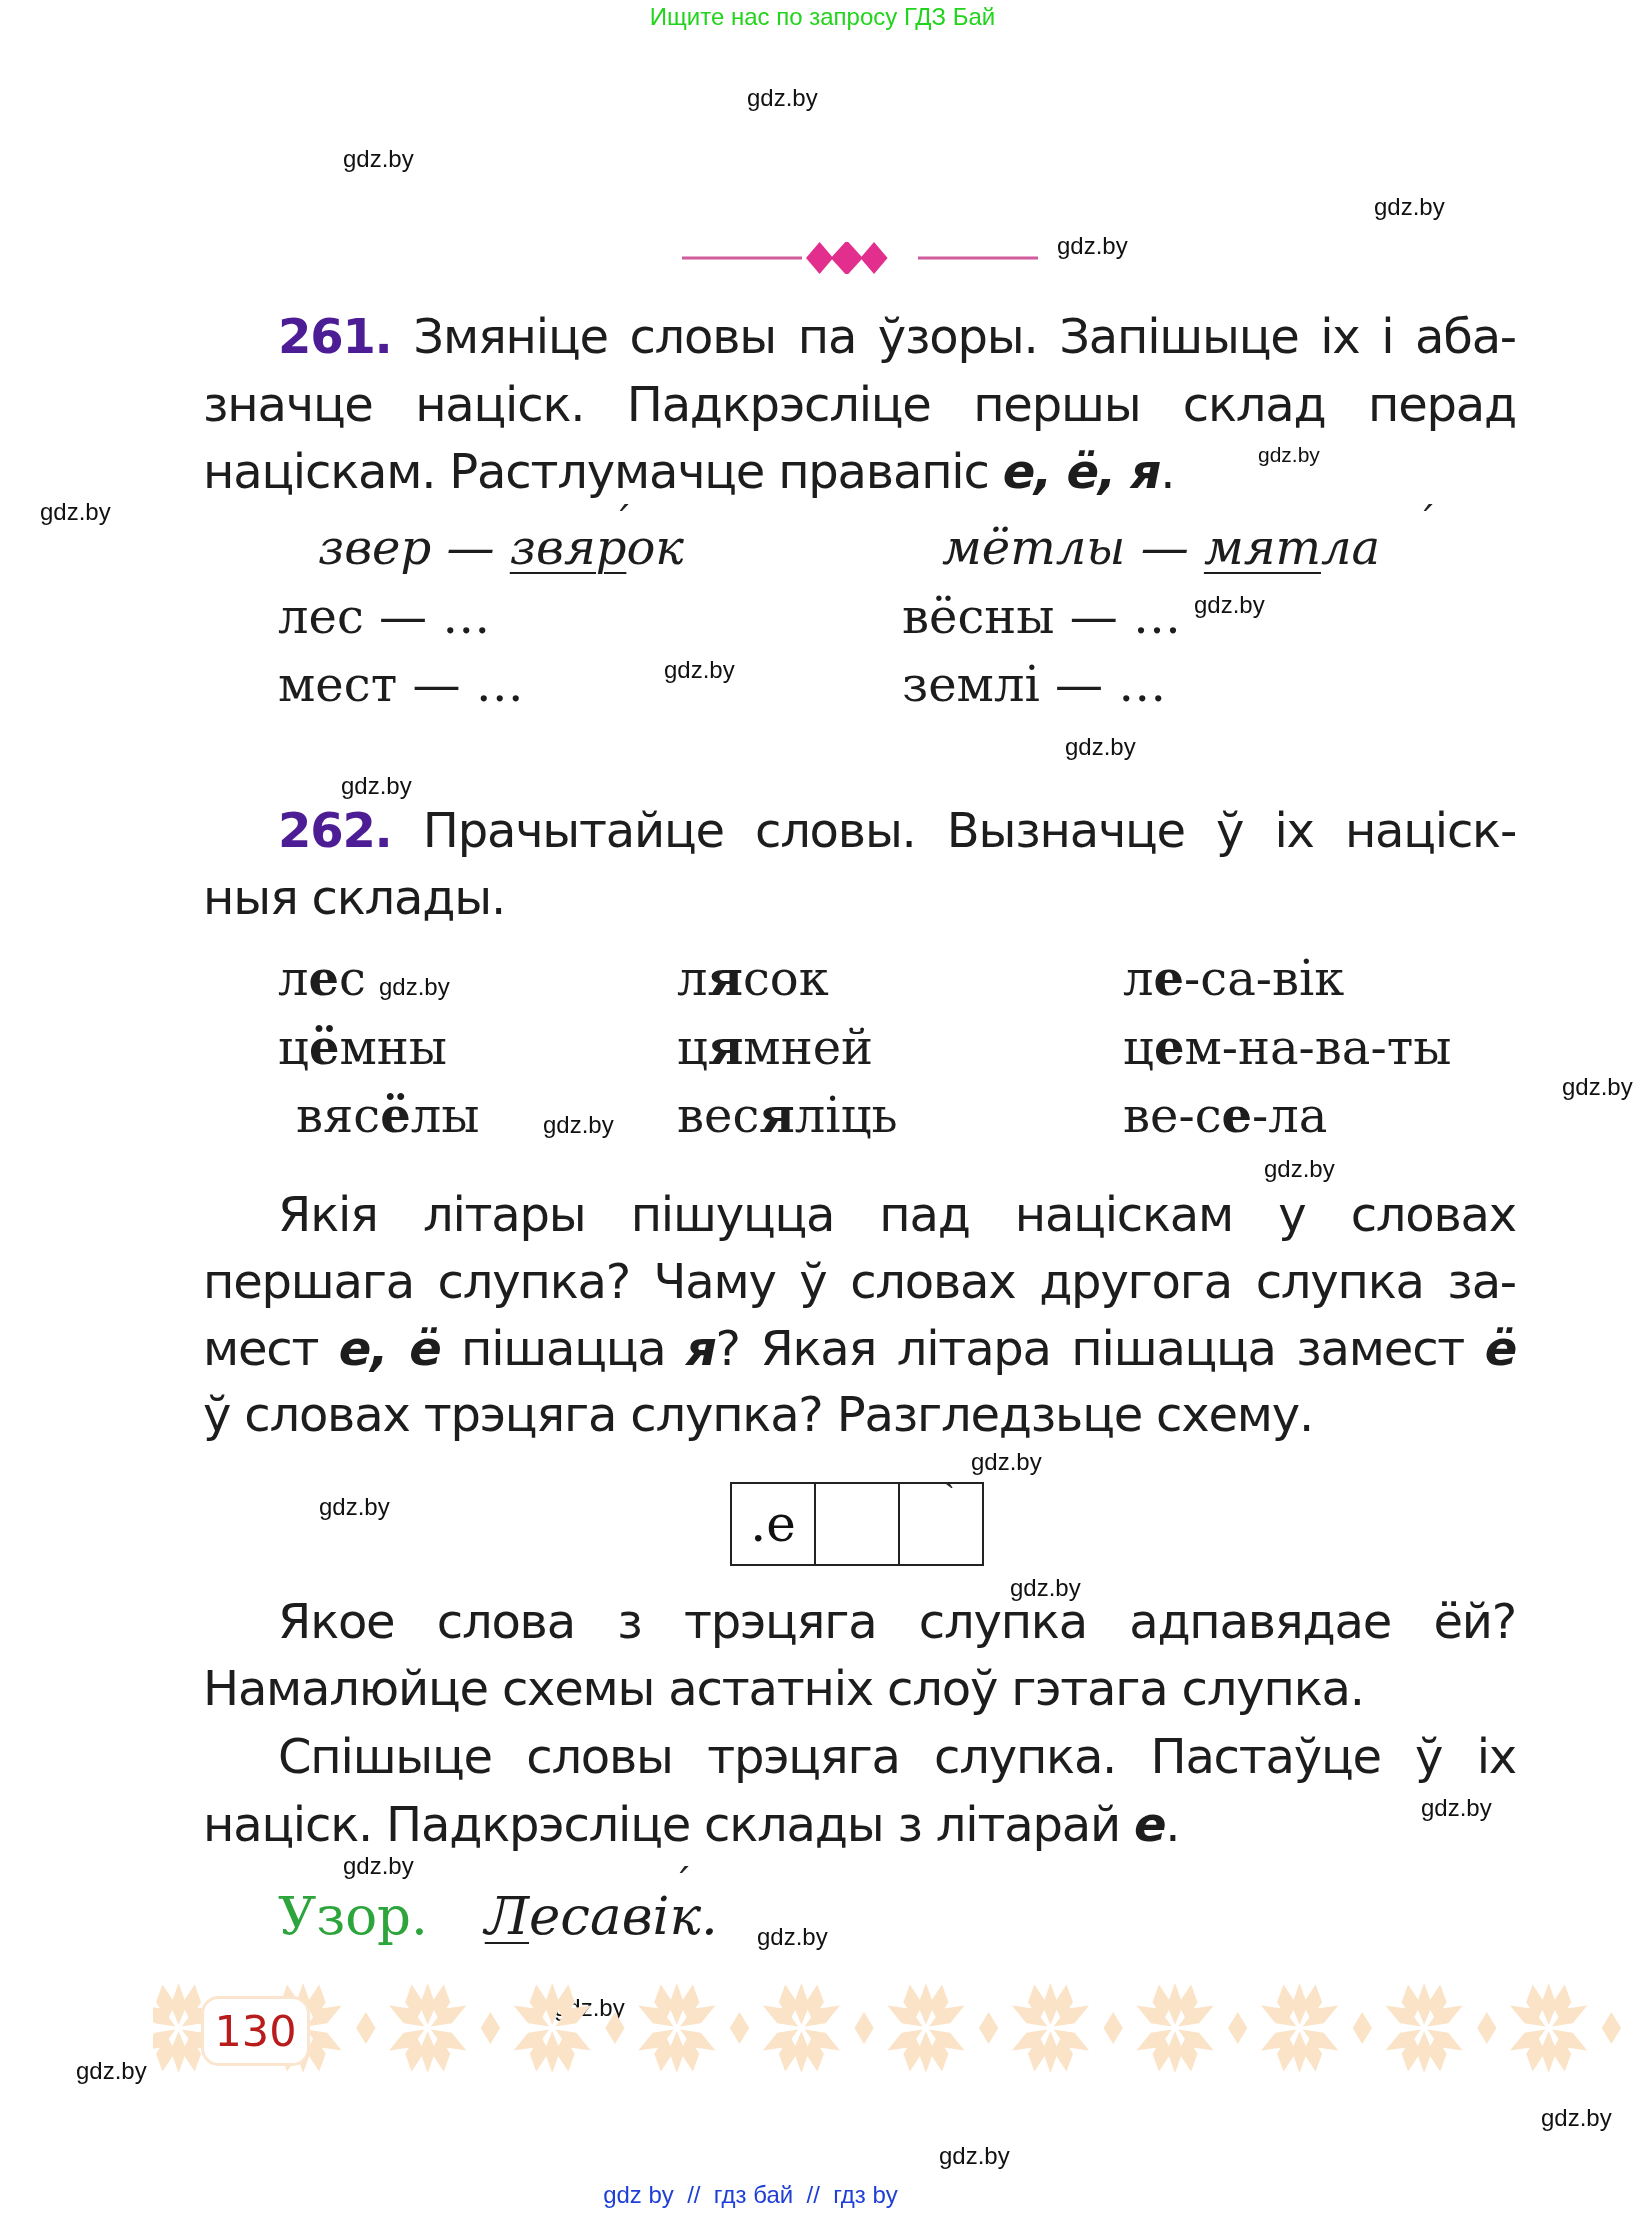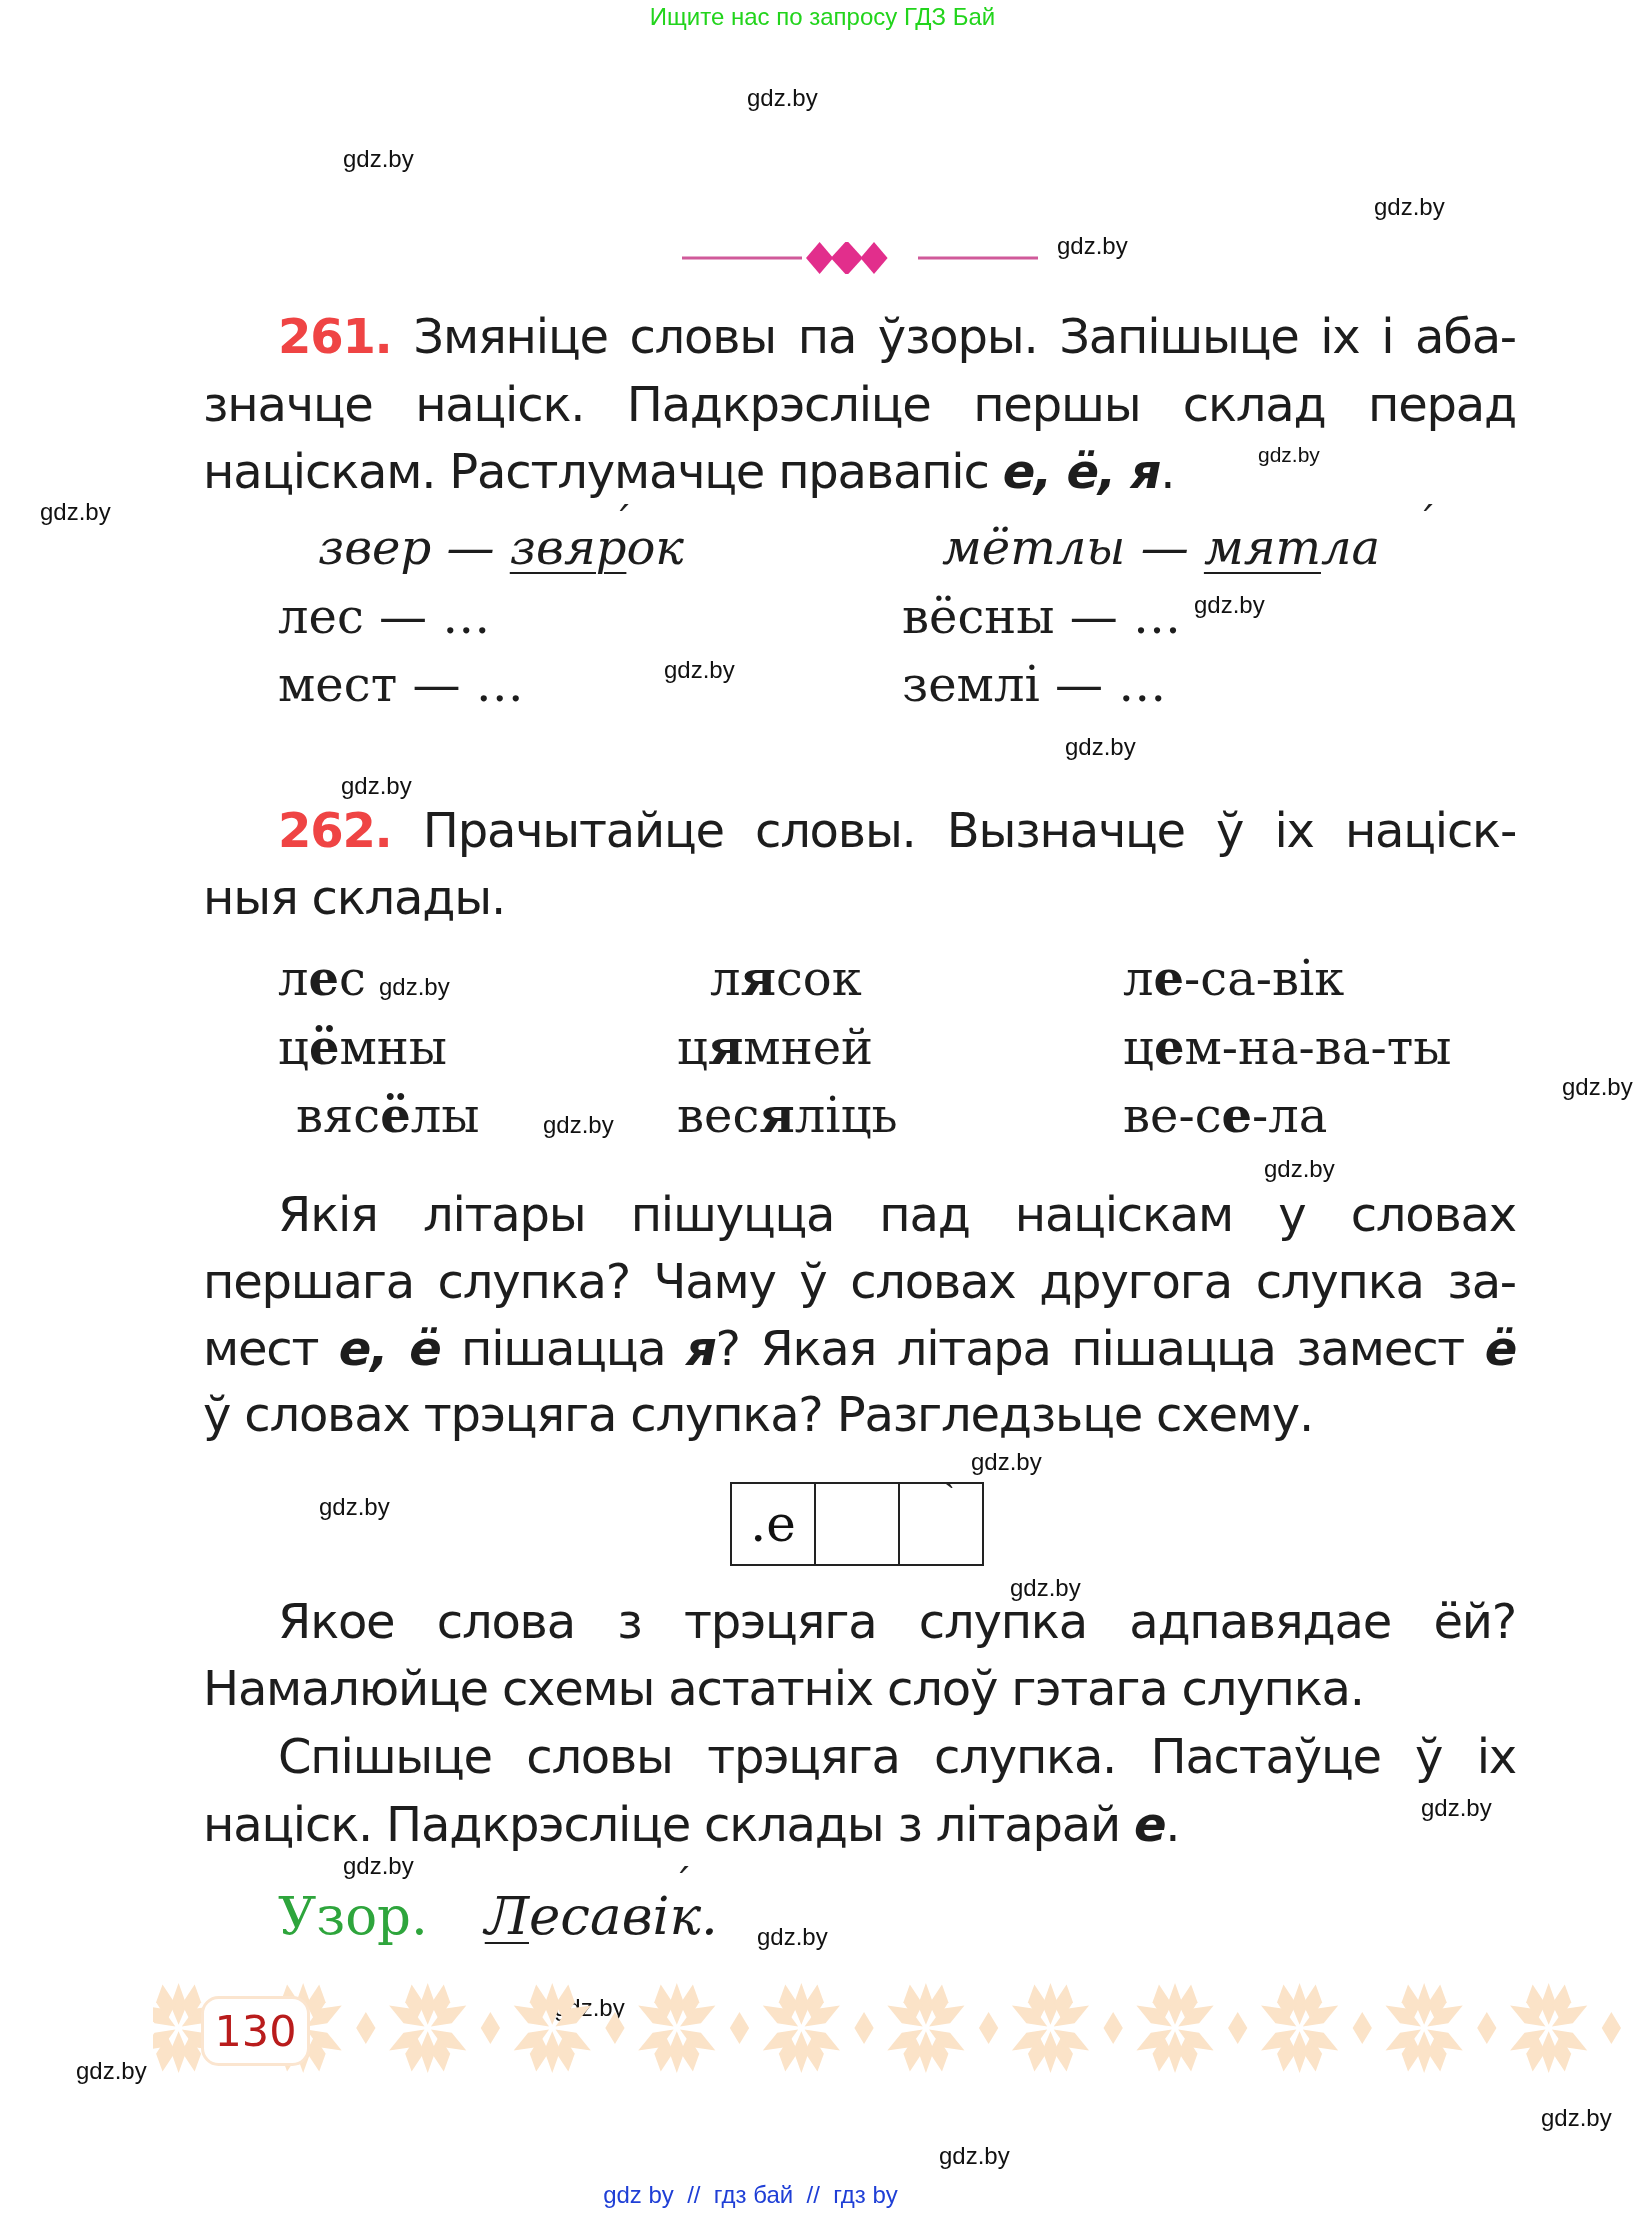--- a/index.html
+++ b/index.html
@@ -6,21 +6,21 @@
   body { width:1645px; height:2216px; position:relative; background:#ffffff; overflow:hidden;
          font-family:"DejaVu Sans", sans-serif; color:#1a1a1a; }
   .abs { position:absolute; }
   .wm { position:absolute; font-family:"Liberation Sans", sans-serif; font-size:24px; color:#111; white-space:nowrap; }
   .banner { position:absolute; top:3.2px; left:0; width:1645px; text-align:center;
             font-family:"Liberation Sans", sans-serif; font-size:24px; color:#22d41c; }
   .divider { position:absolute; left:681px; top:242px; width:358px; height:32px; }
   .line { position:absolute; font-family:"DejaVu Sans", sans-serif; font-size:48px; line-height:68px;
           white-space:nowrap; letter-spacing:-1.2px; color:#1d1d1d; }
   .just { text-align:justify; text-align-last:justify; width:1313px; }
-  .num { color:#ef4444; font-weight:bold; }
+  .num { color:#4c1d95; font-weight:bold; }
   .bi { font-weight:bold; font-style:italic; }
   .serif { position:absolute; font-family:"DejaVu Serif", serif; font-size:48px; white-space:nowrap; color:#1d1d1d; }
   .ital { font-style:italic;margin-left:40px; }
   .ul { text-decoration:underline; text-decoration-thickness:2.4px; text-underline-offset:8px; }
   .schema { position:absolute; left:730px; top:1482px; width:254px; height:84px; border:2.4px solid #222; display:flex; box-sizing:border-box; }
   .cell { flex:1; border-right:2.4px solid #222; display:flex; align-items:center; justify-content:center;
           font-family:"DejaVu Serif", serif; font-size:50px; color:#111; }
   .cell:last-child { border-right:none; }
   .accent-mark { position:absolute; font-family:"DejaVu Serif", serif; font-size:40px; color:#222; }
   .uzor-label { color:#2ea53c; }
@@ -92,21 +92,21 @@
 <div class="line just" style="left:203px;top:796px;padding-left:75px;width:1238px;">
   <span class="num">262.</span>
   <span>Прачытайце словы. Вызначце ў іх націск-</span>
 </div>
 <div class="line" style="left:203px;top:863px;">ныя склады.</div>
 
 <div class="serif" style="left:278px;top:950px;"><span>л</span><b>е</b><span>с</span></div>
 <div class="serif" style="left:278px;top:1019px;"><span>ц</span><b>ё</b><span>мны</span></div>
 <div class="serif" style="left:296px;top:1087px;"><span>вяс</span><b>ё</b><span>лы</span></div>
 
-<div class="serif" style="left:677px;top:950px;margin-left:33px;"><span>л</span><b>я</b><span>сок</span></div>
+<div class="serif" style="left:677px;top:950px;"><span>л</span><b>я</b><span>сок</span></div>
 <div class="serif" style="left:677px;top:1019px;"><span>ц</span><b>я</b><span>мней</span></div>
 <div class="serif" style="left:677px;top:1087px;"><span>вес</span><b>я</b><span>ліць</span></div>
 
 <div class="serif" style="left:1123px;top:950px;"><span>л</span><b>е</b><span>-са-вік</span></div>
 <div class="serif" style="left:1123px;top:1019px;"><span>ц</span><b>е</b><span>м-на-ва-ты</span></div>
 <div class="serif" style="left:1123px;top:1087px;"><span>ве-с</span><b>е</b><span>-ла</span></div>
 
 <div class="line just" style="left:203px;top:1180px;padding-left:75px;width:1238px;">Якія літары пішуцца пад націскам у словах</div>
 <div class="line just" style="left:203px;top:1247px;">першага слупка? Чаму ў словах другога слупка за-</div>
 <div class="line just" style="left:203px;top:1314px;"><span>мест </span><span class="bi">е, ё</span><span> пішацца </span><span class="bi">я</span><span>? Якая літара пішацца замест </span><span class="bi">ё</span></div>

